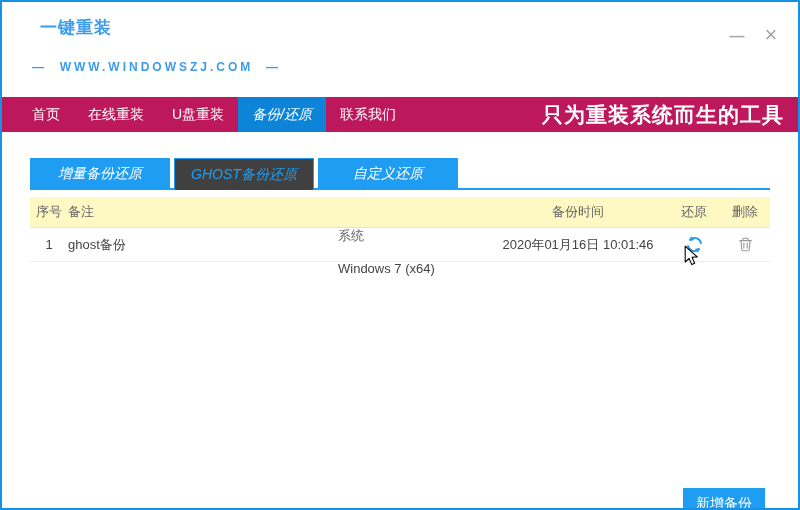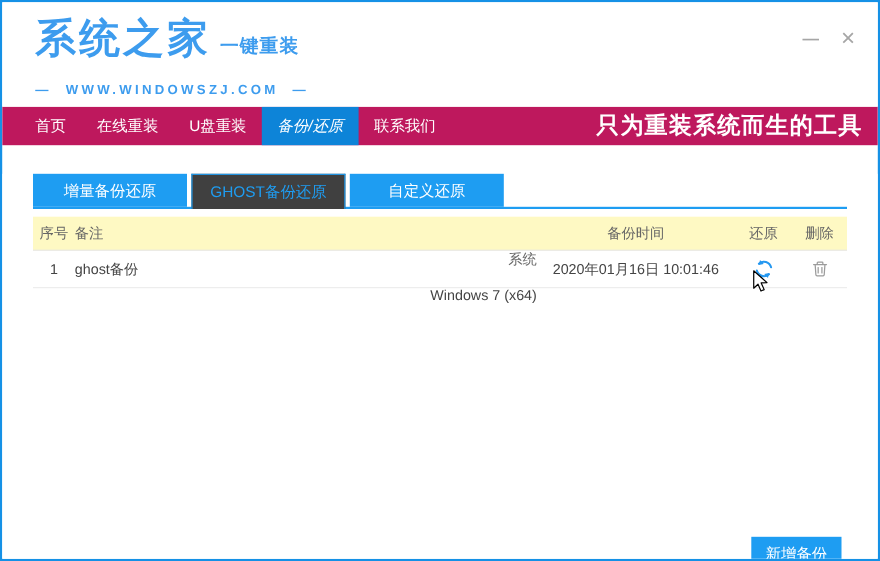--- a/index.html
+++ b/index.html
@@ -58,21 +58,21 @@
     margin-left: auto; padding-right: 14px;
     line-height: 35px; font-size: 21px; font-weight: bold;
     letter-spacing: 1px; white-space: nowrap;
   }
 
   
   .content { position: relative; height: 376px; background: #ffffff; }
 
   
   .tabs-wrap {
-    position: relative; margin: 26px 28px 0 28px; height: 32px;
+    position: relative; margin: 26px 28px 0 28px; height: 32px; font-style: italic;
   }
   .tabs-underline {
     position: absolute; left: 0; right: 0; bottom: 0; height: 2px;
     background: #1e9df2;
   }
   .tabs-row { position: relative; display: flex; height: 32px; }
   .tab {
     width: 140px; height: 30px; line-height: 30px;
     margin-right: 4px; text-align: center;
     font-size: 14px; background: #1e9df2; color: #ffffff;
@@ -91,21 +91,21 @@
   .t-head {
     height: 31px; background: #fef9c3;
     border-bottom: 1px solid #e3e3e3; color: #666666;
   }
   .t-data {
     height: 34px; background: #ffffff;
     border-bottom: 1px solid #ececec; color: #444444;
   }
   .c-index  { width: 38px;  text-align: center; flex: none; }
   .c-note   { width: 270px; text-align: left;   flex: none; }
-  .c-system { width: 150px; text-align: right;   flex: none; margin-top: 48px; }
+  .c-system { width: 150px; text-align: left;   flex: none; margin-top: 48px; }
   .c-time   { width: 180px; text-align: center; flex: none; }
   .c-restore{ width: 52px;  text-align: center; flex: none;
               display: flex; align-items: center; justify-content: center; }
   .c-delete { width: 50px;  text-align: center; flex: none;
               display: flex; align-items: center; justify-content: center; }
   .t-head .c-restore, .t-head .c-delete { display: block; }
   .icon-btn { cursor: pointer; display: inline-flex; align-items: center; }
 
   
   .add-backup-btn {
@@ -124,21 +124,20 @@
   }
 </style>
 </head>
 <body>
 
 <div class="window">
 
   <div class="titlebar">
     <div class="logo-block">
       <div class="logo-row">
-        <span class="logo-main">系统之家</span>
         <span class="logo-tagline">一键重装</span>
       </div>
       <div class="logo-site">—  WWW.WINDOWSZJ.COM  —</div>
     </div>
     <div class="win-controls">
       <div class="win-btn min">—</div>
       <div class="win-btn close">×</div>
     </div>
   </div>
 

